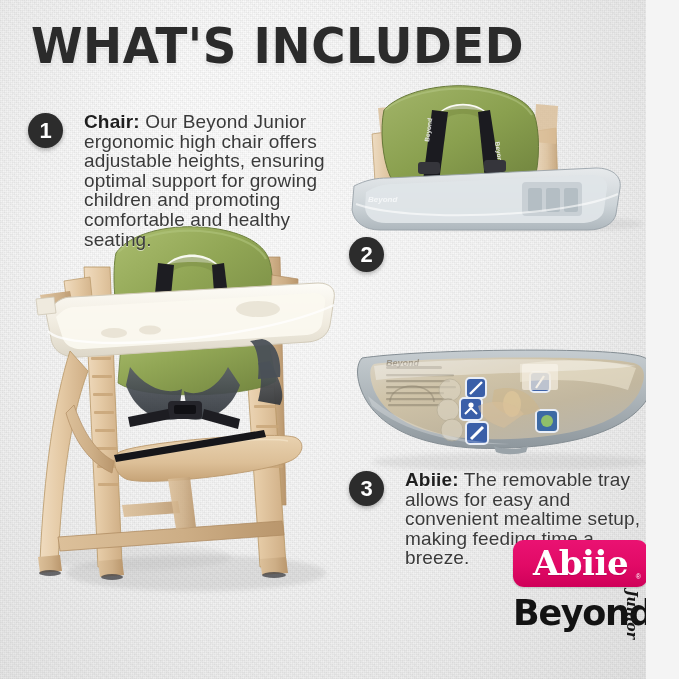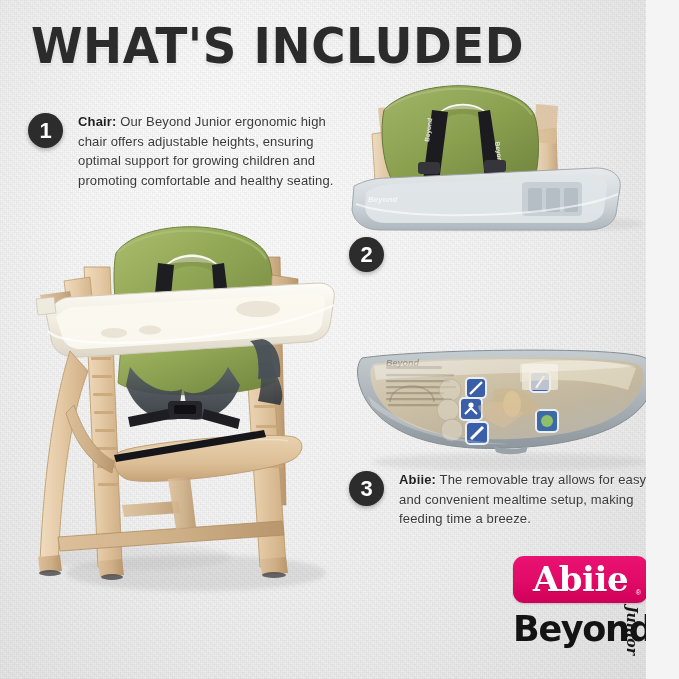--- a/index.html
+++ b/index.html
@@ -48,22 +48,22 @@
   .badge{
     flex:0 0 auto;width:35px;height:35px;border-radius:50%;
     background:#2c2c2c;color:#fff;
     display:flex;align-items:center;justify-content:center;
     font-family:"Liberation Sans Narrow","Liberation Sans",sans-serif;
     font-weight:700;font-size:22px;line-height:1;
     box-shadow:0 2px 4px rgba(0,0,0,.28);
     margin-top:1px;
   }
   .btext{
-    margin-left:15px;
-    font-size:13px;line-height:19.6px;color:#3a3a3a;
+    margin-left:21px;
+    font-size:19px;line-height:19.6px;color:#3a3a3a;
     letter-spacing:.15px;
     text-shadow:0 1px 0 rgba(255,255,255,.55);
   }
   .btext b{color:#1f1f1f;font-weight:700;}
 
   #block1{left:28px;top:112px;width:315px;}
   #block2{left:349px;top:236px;width:322px;}
   #block3{left:349px;top:470px;width:305px;}
 
   
@@ -72,21 +72,21 @@
   
   #chair{left:18px;top:205px;width:330px;height:395px;}
 
   
   #cushion{left:344px;top:84px;width:330px;height:148px;}
 
   
   #tray{left:344px;top:344px;width:330px;height:128px;}
 
   
-  #logo{left:513px;top:556px;width:150px;height:97px;z-index:9;}
+  #logo{left:513px;top:540px;width:150px;height:97px;z-index:9;}
   #logo .pill{
     position:relative;width:135px;height:47px;border-radius:11px;
     background:linear-gradient(180deg,#ea1272 0%,#e10a66 55%,#cf0059 100%);
     box-shadow:0 1px 2px rgba(0,0,0,.18);
     display:flex;align-items:center;justify-content:center;
   }
   #logo .pill .word{
     font-family:"DejaVu Serif","Liberation Serif",serif;
     font-weight:700;font-size:34px;line-height:34px;color:#fff;
     letter-spacing:-.5px;

